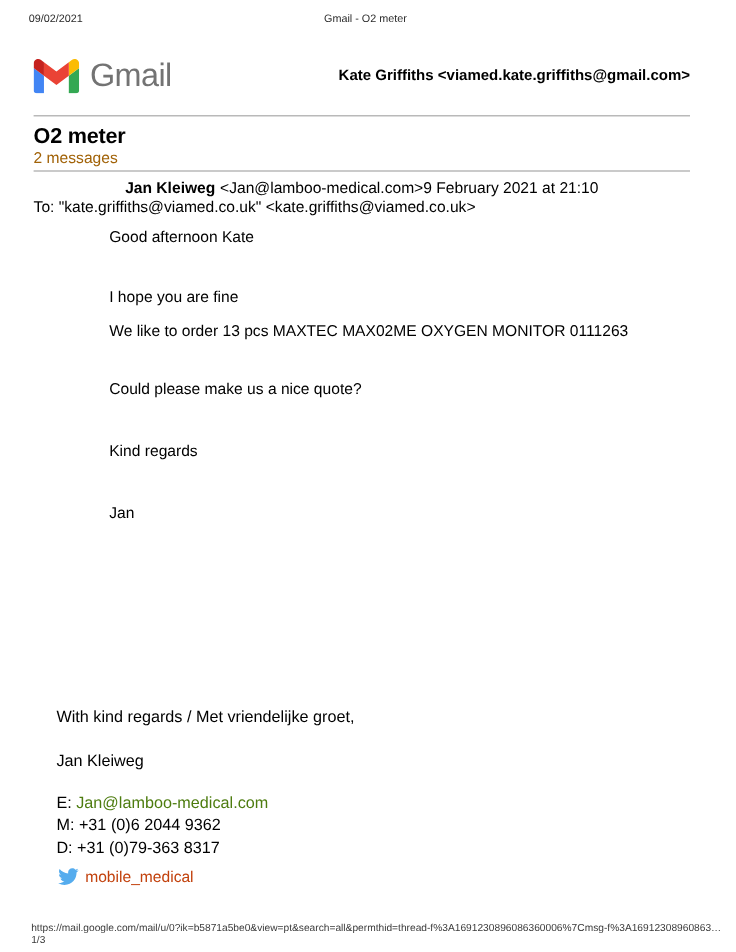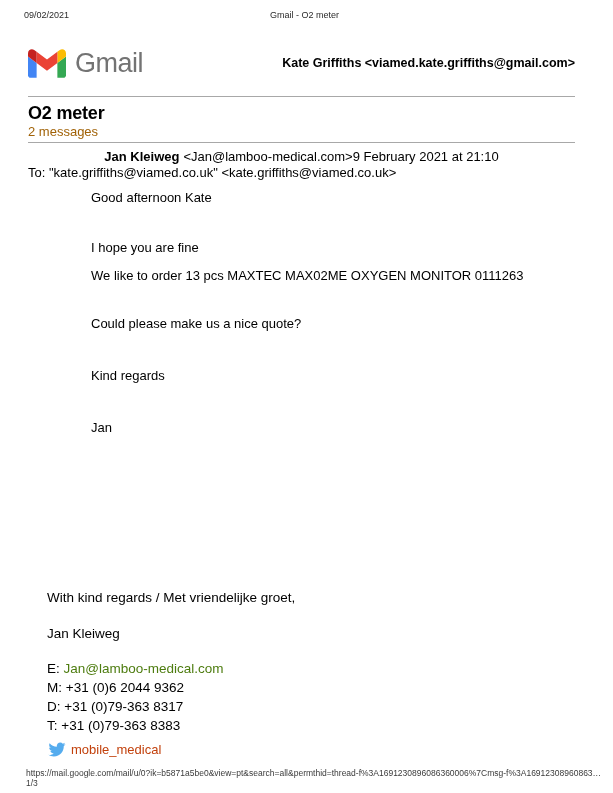--- a/index.html
+++ b/index.html
@@ -192,21 +192,20 @@
     <p class="gap-36">Jan</p>
   </div>
 
   <div class="signature">
     <div class="sig-closing">With kind regards / Met vriendelijke groet,</div>
     <div class="sig-name">Jan Kleiweg</div>
     <div class="sig-contact">
       <div><span>E: </span><a class="link" style="color:#4d7c0f">Jan@lamboo-medical.com</a></div>
       <div>M: +31 (0)6 2044 9362</div>
       <div>D: +31 (0)79-363 8317</div>
-      <div>T: +31 (0)79-363 8383</div>
     </div>
     <div class="twitter-row">
       <svg viewBox="0 0 24 24" aria-hidden="true">
         <path fill="#55acee" d="M23.954 4.569c-.885.389-1.83.654-2.825.775 1.014-.611 1.794-1.574 2.163-2.723-.951.555-2.005.959-3.127 1.184-.896-.959-2.173-1.559-3.591-1.559-2.717 0-4.92 2.203-4.92 4.917 0 .39.045.765.127 1.124C7.691 8.094 4.066 6.13 1.64 3.161c-.427.722-.666 1.561-.666 2.475 0 1.71.87 3.213 2.188 4.096-.807-.026-1.566-.248-2.228-.616v.061c0 2.385 1.693 4.374 3.946 4.827-.413.111-.849.171-1.296.171-.314 0-.615-.03-.916-.086.631 1.953 2.445 3.377 4.604 3.417-1.68 1.319-3.809 2.105-6.102 2.105-.39 0-.779-.023-1.17-.067 2.189 1.394 4.768 2.209 7.557 2.209 9.054 0 13.999-7.496 13.999-13.986 0-.209 0-.42-.015-.63.961-.689 1.8-1.56 2.46-2.548z"></path>
       </svg>
       <a class="twitter-handle" style="color:#c2410c">mobile_medical</a>
     </div>
   </div>
 
   <div class="print-footer">

